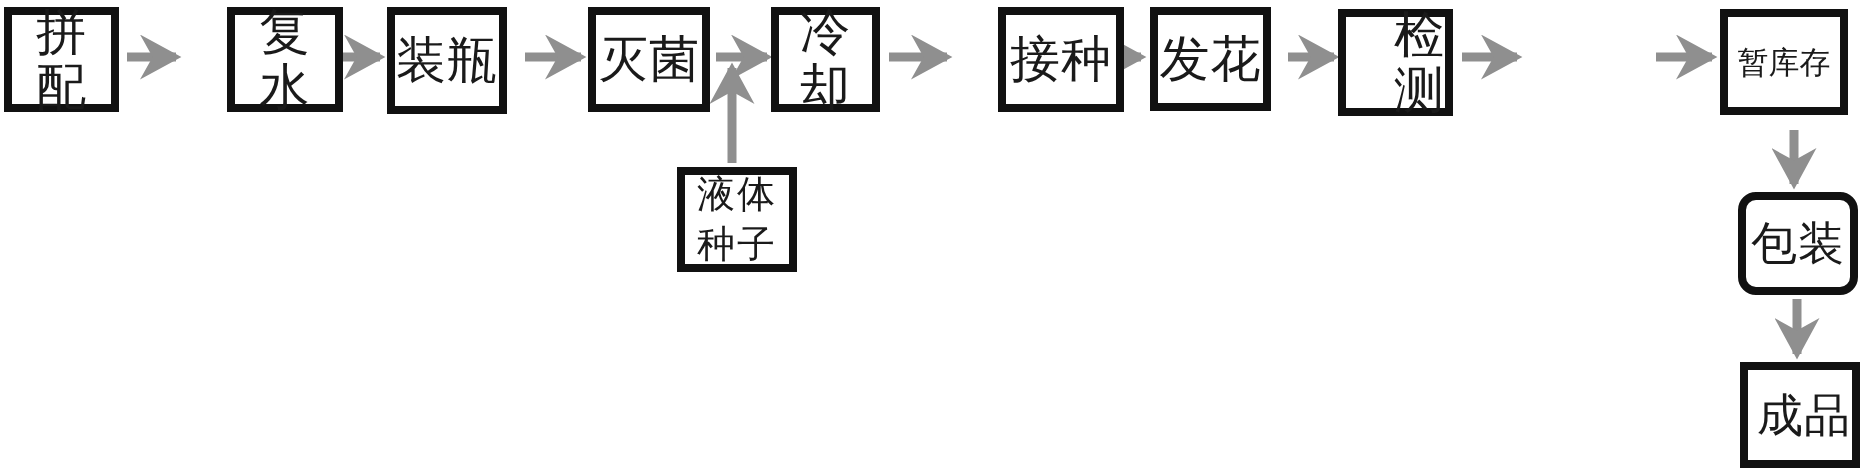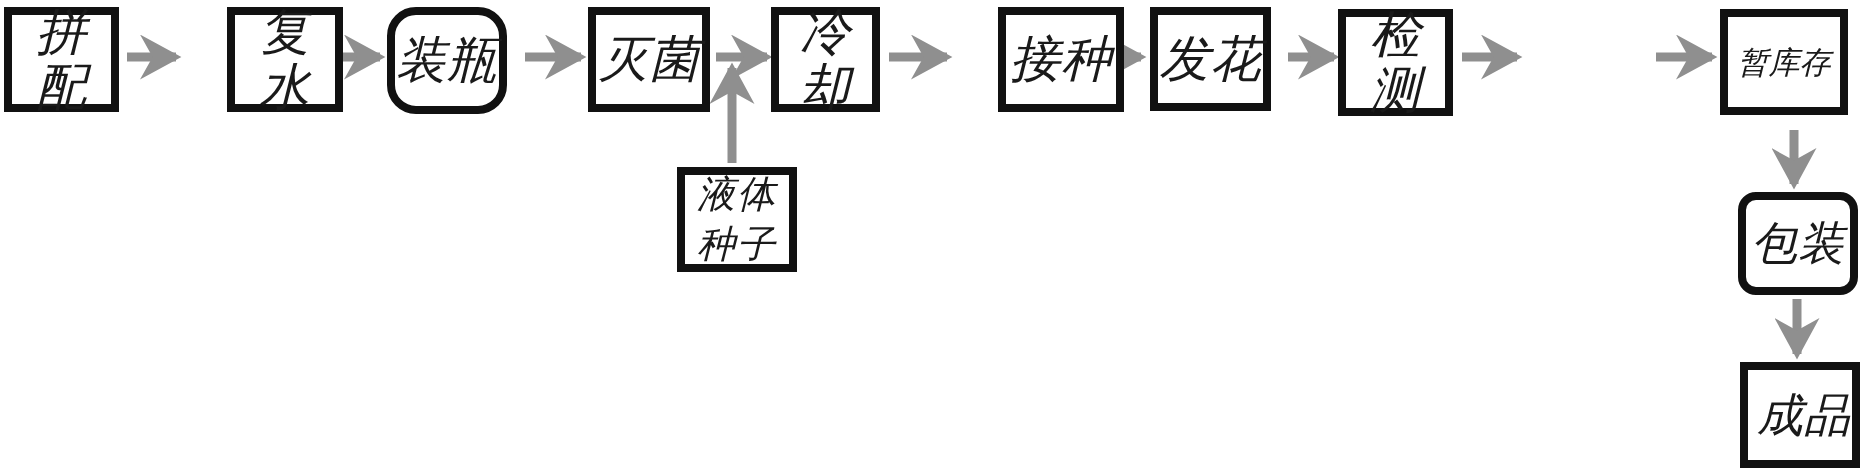--- a/index.html
+++ b/index.html
@@ -9,21 +9,20 @@
     width: 1866px;
     height: 473px;
     overflow: hidden;
     font-family: "DejaVu Sans", "Liberation Sans", sans-serif;
   }
   #canvas {
     position: relative;
     width: 1866px;
     height: 473px;
     background: #ffffff;
-    font-style: italic;
   }
   .node {
     position: absolute;
     box-sizing: border-box;
     border: 8px solid #111111;
     background: #ffffff;
     color: #1a1a1a;
     display: flex;
     align-items: center;
     justify-content: center;
@@ -74,25 +73,25 @@
     <line x1="1288" y1="57" x2="1334" y2="57" stroke="#8f8f8f" stroke-width="9" marker-end="url(#ah)"></line>
     <line x1="1462" y1="57" x2="1517" y2="57" stroke="#8f8f8f" stroke-width="9" marker-end="url(#ah)"></line>
     <line x1="1656" y1="57" x2="1712" y2="57" stroke="#8f8f8f" stroke-width="9" marker-end="url(#ah)"></line>
     <line x1="732" y1="163" x2="732" y2="68" stroke="#8f8f8f" stroke-width="9" marker-end="url(#ah)"></line>
     <line x1="1794" y1="130" x2="1794" y2="184" stroke="#8f8f8f" stroke-width="9" marker-end="url(#ah)"></line>
     <line x1="1797" y1="299" x2="1797" y2="354" stroke="#8f8f8f" stroke-width="9" marker-end="url(#ah)"></line>
   </svg>
 
   <div class="node" style="left:4px;   top:7px;  width:115px; height:105px;">拼配</div>
   <div class="node" style="left:196px; top:7px;  width:116px; height:105px;margin-left:31px;">复水</div>
-  <div class="node" style="left:387px; top:7px;  width:120px; height:107px;border-radius:29px;">装瓶</div>
+  <div class="node" style="left:387px; top:7px;  width:120px; height:107px;">装瓶</div>
   <div class="node" style="left:588px; top:7px;  width:122px; height:105px;">灭菌</div>
   <div class="node" style="left:771px; top:7px;  width:109px; height:105px;">冷却</div>
   <div class="node" style="left:958px; top:7px;  width:126px; height:105px;margin-left:40px;">接种</div>
   <div class="node" style="left:1150px;top:7px;  width:121px; height:104px;">发花</div>
-  <div class="node" style="left:1338px;top:9px;  width:115px; height:107px;">检测</div>
+  <div class="node" style="left:1338px;top:9px;  width:115px; height:107px;text-align:right;">检测</div>
   <div class="node three-char" style="left:1720px;top:9px;  width:128px; height:106px;">暂库存</div>
   <div class="node two-line" style="left:677px; top:167px;width:120px; height:105px;">液体
 种子</div>
   <div class="node small" style="left:1738px;top:192px;width:120px; height:103px;border-radius:18px;">包装</div>
   <div class="node small" style="left:1740px;top:362px;width:120px; height:106px;padding-left:8px;">成品</div>
 
 </div>
 
 </body></html>

